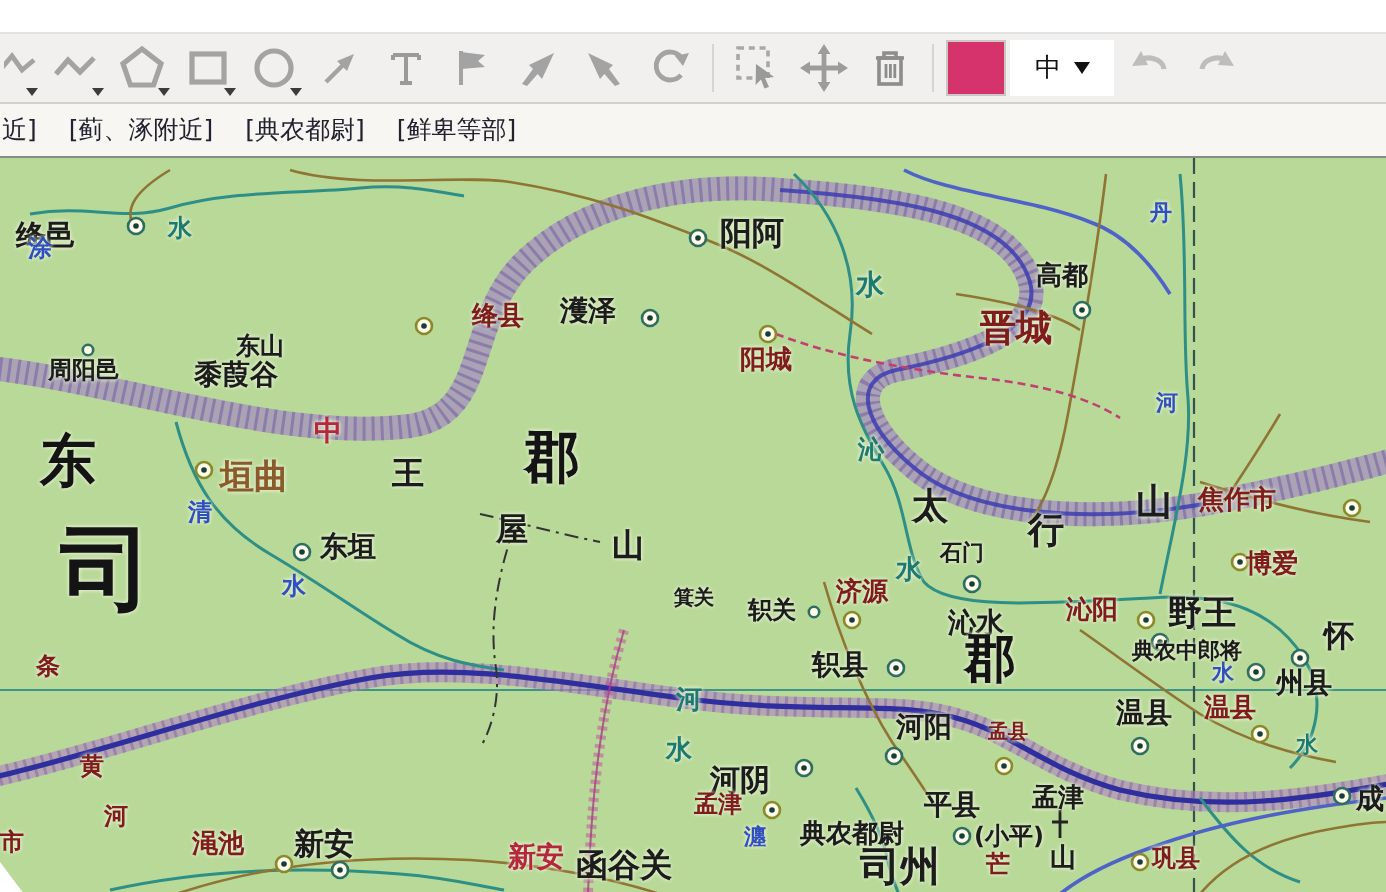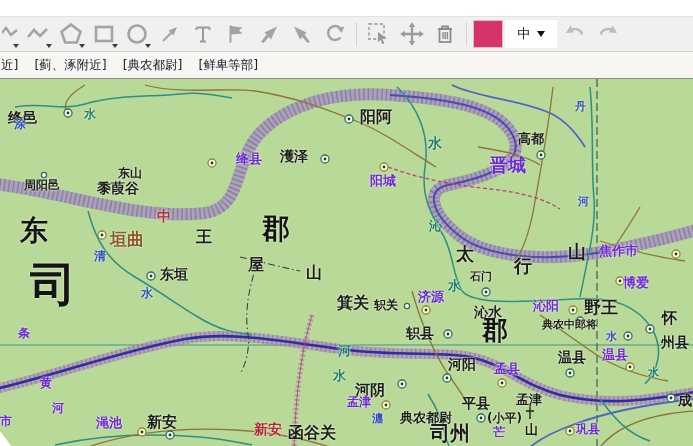--- a/index.html
+++ b/index.html
@@ -25,21 +25,21 @@
             border-right:4.5px solid transparent;border-top:6px solid #111;}
   .tabbar{height:26px;background:#f7f6f3;border-bottom:1px solid #8a8a8a;
           display:flex;align-items:center;padding:0 1px;font-size:12.5px;color:#22222e;}
   .tabbar .link{margin-right:16px;white-space:nowrap;cursor:pointer;}
   
   .map{position:relative;width:693px;height:368px;background:#b8d998;overflow:hidden;}
   .map svg{position:absolute;left:0;top:0;}
   .lbl{position:absolute;white-space:nowrap;font-weight:bold;line-height:1;
        text-shadow:0 0 2px rgba(232,242,212,.95), 0 0 2px rgba(232,242,212,.9);}
   .hist{color:#1c1c1c;}
-  .mod{color:#6d28d9;}
+  .mod{color:#7f1d1d;}
   .brown{color:#8a5a2b;}
   .red{color:#b5273c;}
   .river{color:#1d7a70;}
   .mriver{color:#3050c0;font-weight:bold;}
   .big{color:#141414;letter-spacing:2px;}
 </style>
 </head>
 <body>
 
 <div class="window">
@@ -342,49 +342,49 @@
     </svg>
     <div id="labels">
         <span class="lbl hist" style="left: 8px; top: 32px; font-size: 15px;">绛邑</span>
         <span class="lbl hist" style="left: 360px; top: 30px; font-size: 16px;">阳阿</span>
         <span class="lbl hist" style="left: 280px; top: 70px; font-size: 14px;">濩泽</span>
         <span class="lbl hist" style="left: 518px; top: 53px; font-size: 13px;">高都</span>
         <span class="lbl hist" style="left: 160px; top: 188px; font-size: 14px; text-align: center;">东垣</span>
         <span class="lbl hist" style="left: 24px; top: 100px; font-size: 12px;">周阳邑</span>
         <span class="lbl hist" style="left: 118px; top: 88px; font-size: 12px;">东山</span>
         <span class="lbl hist" style="left: 97px; top: 102px; font-size: 14px;">黍葭谷</span>
-        <span class="lbl hist" style="left: 337px; top: 216px; font-size: 16px;">箕关</span>
+        <span class="lbl hist" style="left: 337px; top: 216px; font-size: 10px;">箕关</span>
         <span class="lbl hist" style="left: 374px; top: 220px; font-size: 12px;">轵关</span>
         <span class="lbl hist" style="left: 470px; top: 192px; font-size: 11px;">石门</span>
         <span class="lbl hist" style="left: 474px; top: 226px; font-size: 14px;">沁水</span>
         <span class="lbl hist" style="left: 406px; top: 247px; font-size: 14px;">轵县</span>
         <span class="lbl hist" style="left: 448px; top: 278px; font-size: 14px;">河阳</span>
         <span class="lbl hist" style="left: 558px; top: 271px; font-size: 14px;">温县</span>
         <span class="lbl hist" style="left: 584px; top: 220px; font-size: 17px;">野王</span>
         <span class="lbl hist" style="left: 662px; top: 232px; font-size: 15px;">怀</span>
-        <span class="lbl hist" style="left: 638px; top: 256px; font-size: 14px; margin-left: 23px;">州县</span>
-        <span class="lbl hist" style="left: 542px; top: 241px; font-size: 11px; font-family: Liberation Mono, monospace;">典农中郎将</span>
+        <span class="lbl hist" style="left: 638px; top: 256px; font-size: 14px;">州县</span>
+        <span class="lbl hist" style="left: 566px; top: 241px; font-size: 11px;">典农中郎将</span>
         <span class="lbl hist" style="left: 355px; top: 304px; font-size: 15px;">河阴</span>
         <span class="lbl hist" style="left: 147px; top: 336px; font-size: 15px;">新安</span>
         <span class="lbl hist" style="left: 288px; top: 346px; font-size: 16px;">函谷关</span>
         <span class="lbl hist" style="left: 462px; top: 317px; font-size: 14px;">平县</span>
         <span class="lbl hist" style="left: 487px; top: 333px; font-size: 12px;">(小平)</span>
         <span class="lbl hist" style="left: 516px; top: 314px; font-size: 13px;">孟津</span>
         <span class="lbl hist" style="left: 400px; top: 332px; font-size: 13px;">典农都尉</span>
         <span class="lbl hist" style="left: 430px; top: 344px; font-size: 20px;">司州</span>
         <span class="lbl hist" style="left: 525px; top: 344px; font-size: 13px;">山</span>
         <span class="lbl hist" style="left: 678px; top: 314px; font-size: 14px;">成</span>
         <span class="lbl mod" style="left: 236px; top: 73px; font-size: 13px;">绛县</span>
         <span class="lbl mod" style="left: 370px; top: 95px; font-size: 13px;">阳城</span>
         <span class="lbl mod" style="left: 490px; top: 77px; font-size: 18px;">晋城</span>
         <span class="lbl mod" style="left: 418px; top: 211px; font-size: 13px;">济源</span>
         <span class="lbl mod" style="left: 533px; top: 220px; font-size: 13px;">沁阳</span>
         <span class="lbl mod" style="left: 599px; top: 165px; font-size: 13px;">焦作市</span>
         <span class="lbl mod" style="left: 623px; top: 197px; font-size: 13px;">博爱</span>
-        <span class="lbl mod" style="left: 494px; top: 283px; font-size: 13px;">孟县</span>
+        <span class="lbl mod" style="left: 494px; top: 283px; font-size: 10px;">孟县</span>
         <span class="lbl mod" style="left: 602px; top: 269px; font-size: 13px;">温县</span>
         <span class="lbl mod" style="left: 347px; top: 317px; font-size: 12px;">孟津</span>
         <span class="lbl mod" style="left: 96px; top: 337px; font-size: 13px;">渑池</span>
         <span class="lbl mod" style="left: 576px; top: 344px; font-size: 12px;">巩县</span>
         <span class="lbl mod" style="left: 493px; top: 347px; font-size: 12px;">芒</span>
         <span class="lbl mod" style="left: 0px; top: 336px; font-size: 12px;">市</span>
         <span class="lbl mod" style="left: 18px; top: 248px; font-size: 12px;">条</span>
         <span class="lbl mod" style="left: 40px; top: 298px; font-size: 12px;">黄</span>
         <span class="lbl mod" style="left: 52px; top: 323px; font-size: 12px;">河</span>
         <span class="lbl brown" style="left: 110px; top: 152px; font-size: 17px;">垣曲</span>

